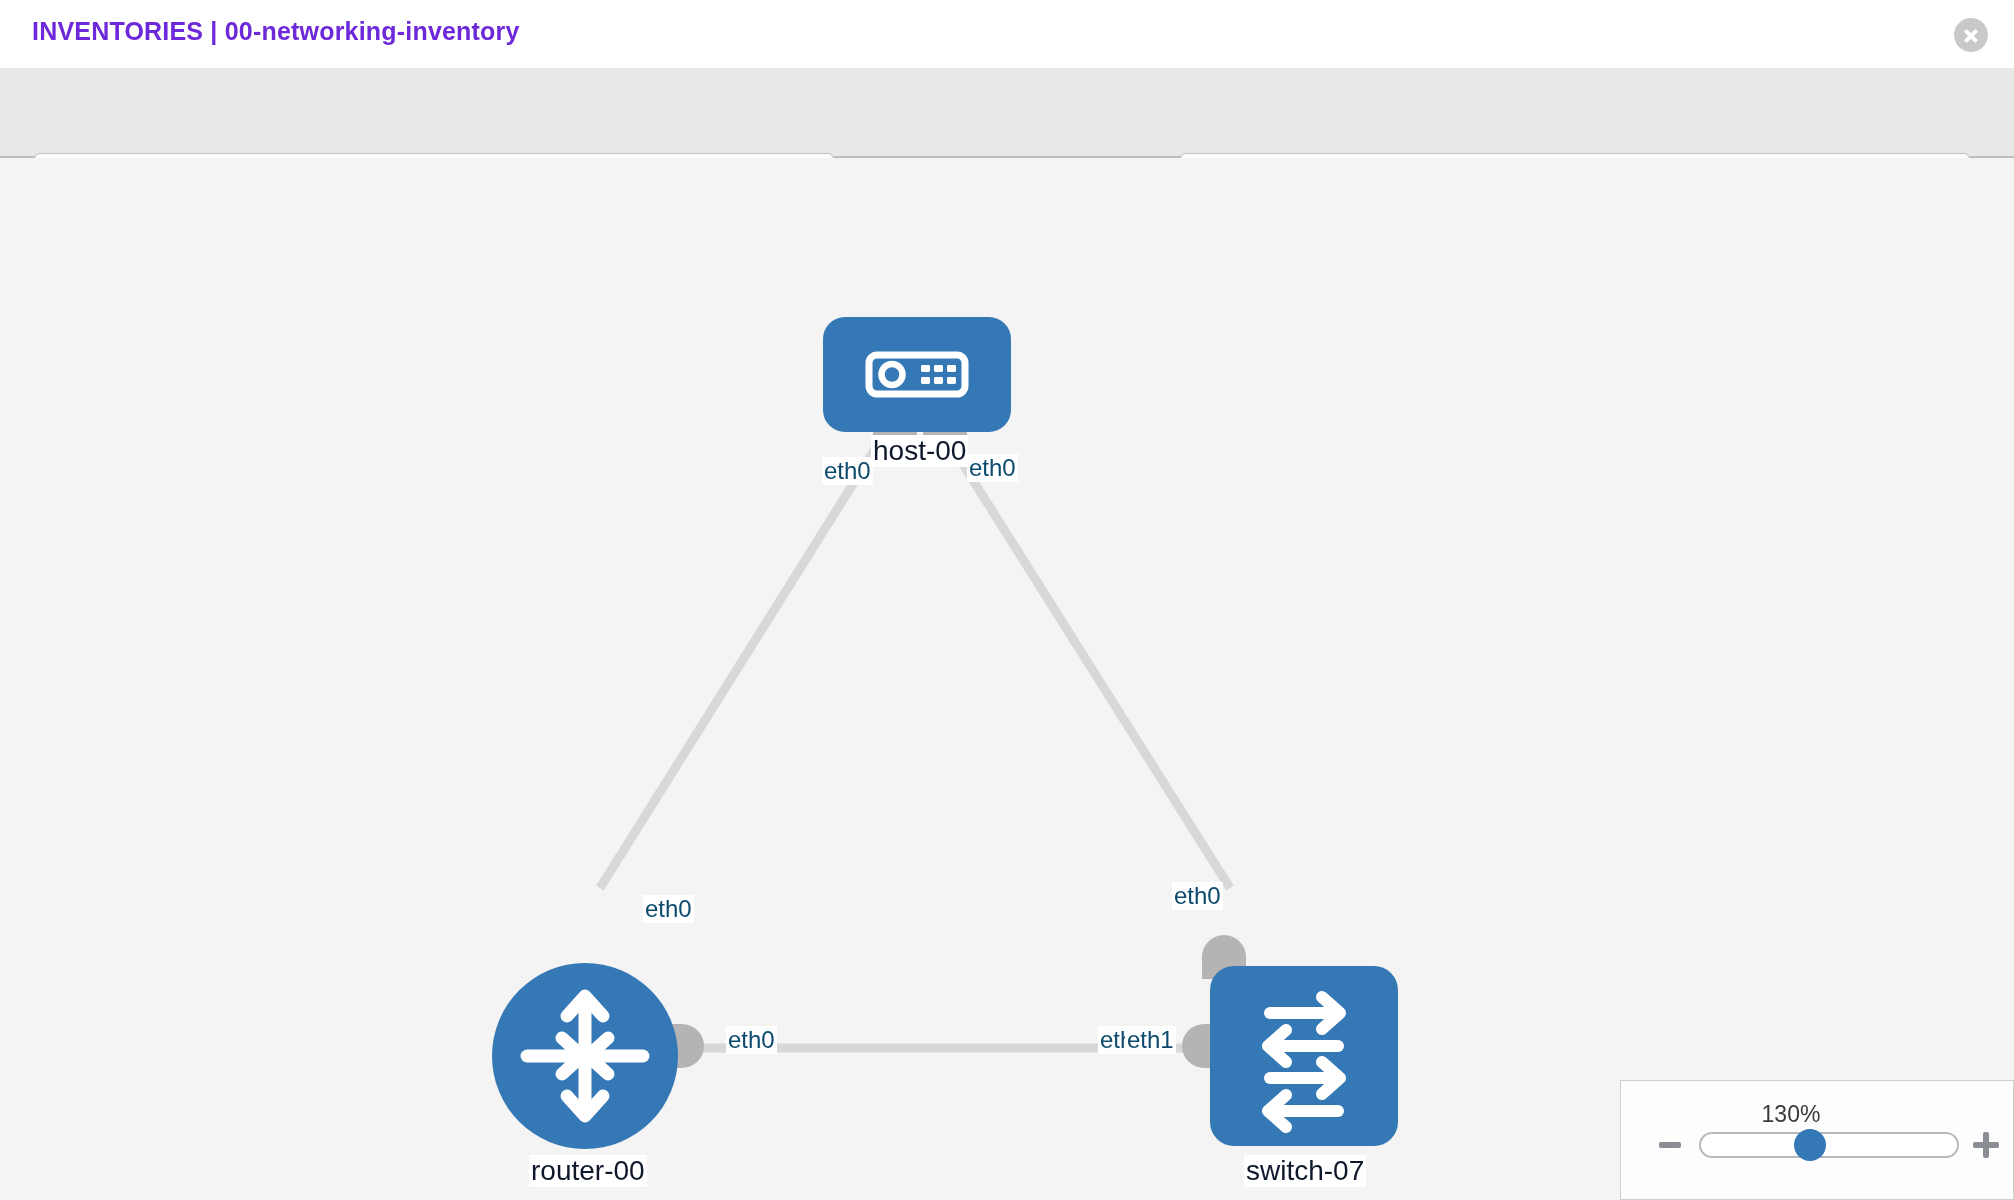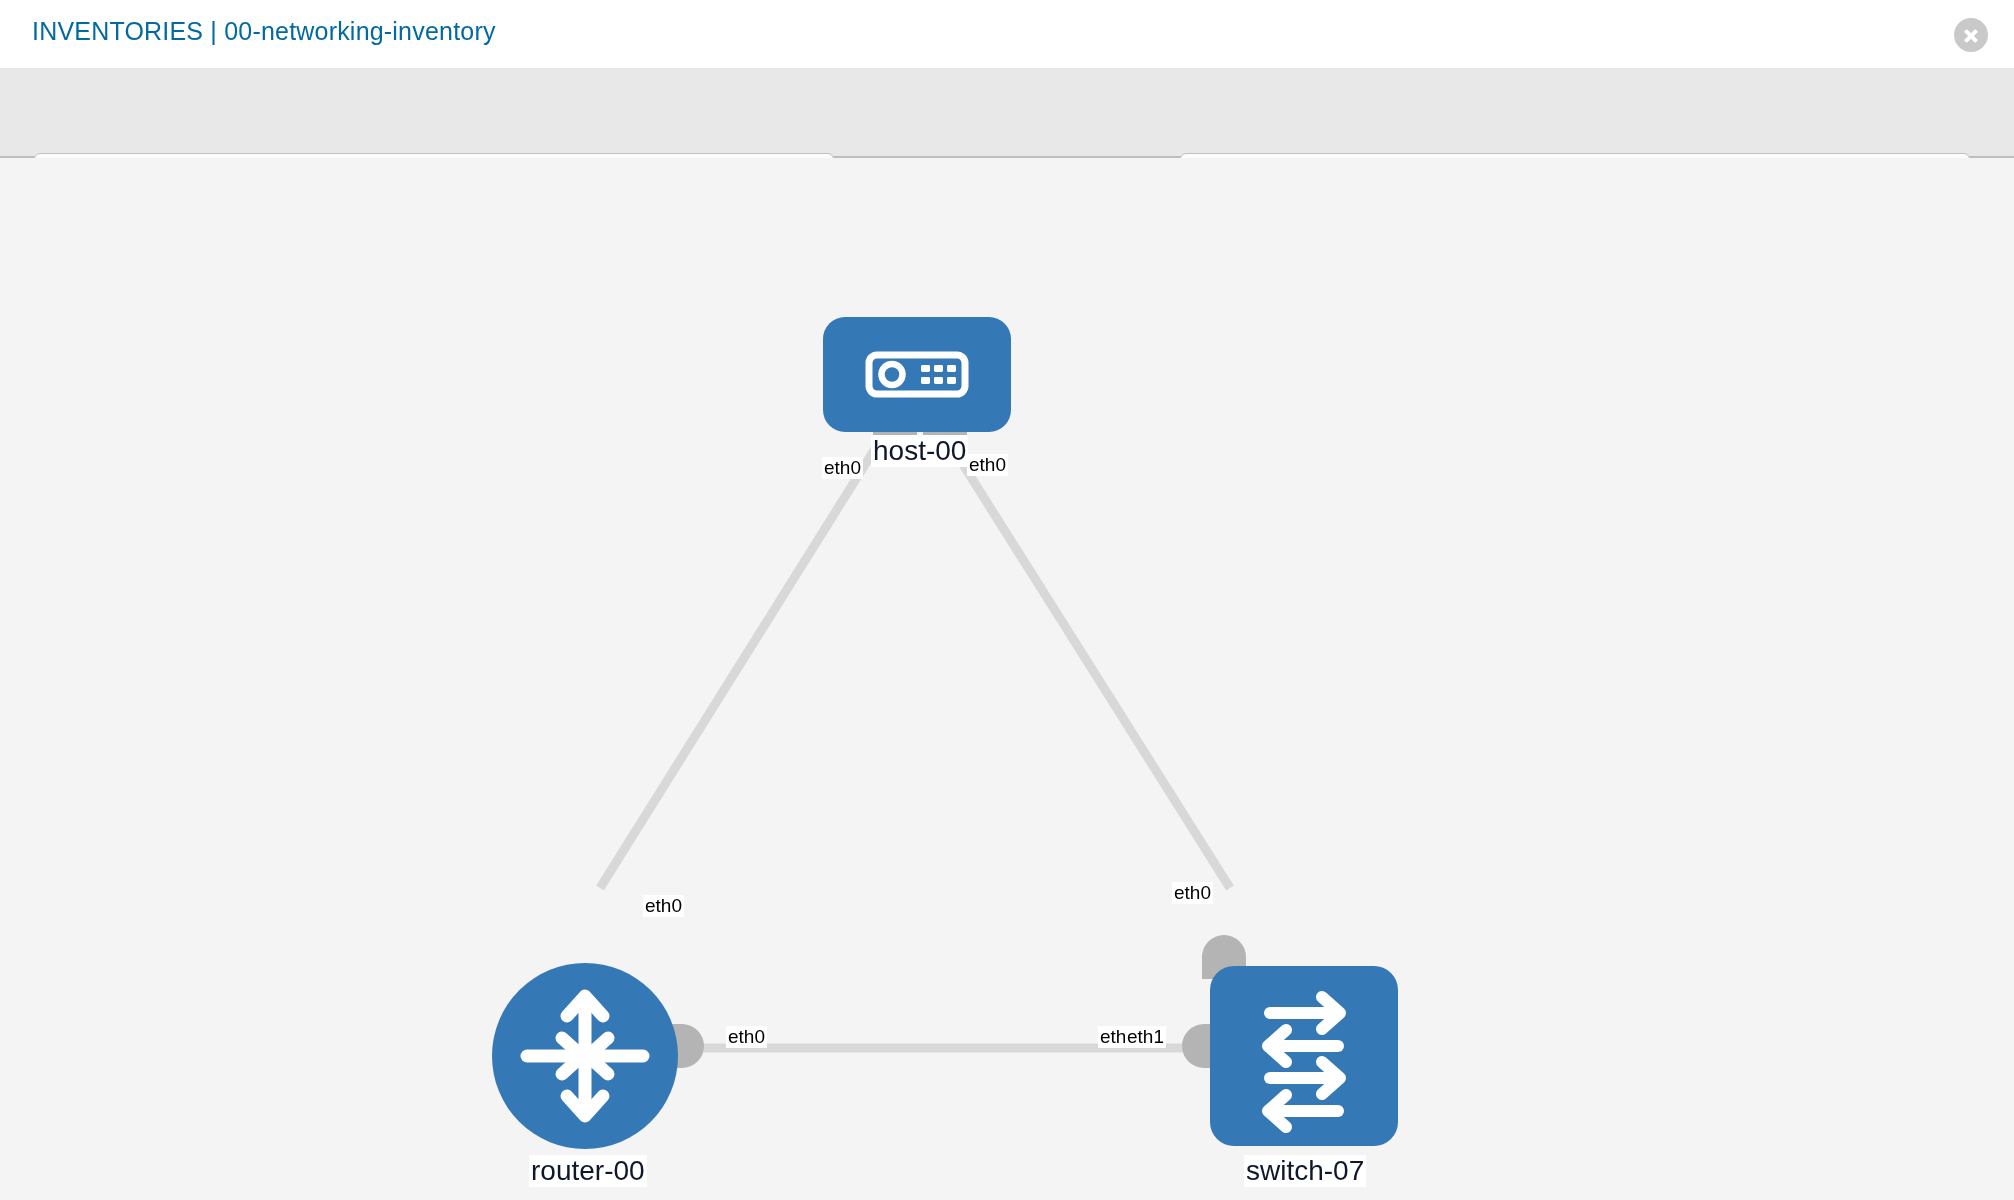--- a/index.html
+++ b/index.html
@@ -21,22 +21,22 @@
     position: absolute;
     left: 0; top: 0;
     width: 2014px; height: 68px;
     background: #ffffff;
     box-sizing: border-box;
   }
   .header-title {
     position: absolute;
     left: 32px; top: 17px;
     font-size: 25px;
-    font-weight: normal;
-    color: #0369a1;
+    font-weight: bold;
+    color: #6d28d9;
     letter-spacing: 0.2px;
     white-space: nowrap;
   }
   .close-btn {
     position: absolute;
     right: 26px; top: 18px;
     width: 34px; height: 34px;
     border-radius: 50%;
     background: #c9c9c9;
     cursor: pointer;
@@ -121,22 +121,22 @@
   .node-label {
     position: absolute;
     font-size: 28px;
     color: #0f172a;
     background: #ffffff;
     white-space: nowrap;
     padding: 0 2px;
   }
   .edge-label {
     position: absolute;
-    font-size: 19px;
-    color: #000000;
+    font-size: 24px;
+    color: #0c4a6e;
     background: #ffffff;
     white-space: nowrap;
     padding: 0 2px;
   }
 
   
   .nub {
     position: absolute;
     background: #b4b4b4;
   }
@@ -332,15 +332,22 @@
         </svg>
       </div>
 
       <div class="node-label" style="left:34px; top:352px;">switch-07</div>
     </div>
 
     <div class="edge-label" style="left:1172px; top:724px;">eth0</div>
     <div class="edge-label" style="left:1098px; top:868px;">eth</div>
     <div class="edge-label" style="left:1125px; top:868px;">eth1</div>
 
+    <div class="zoom-panel" style="left:1620px; top:922px;">
+      <div class="zoom-value">130%</div>
+      <div class="zoom-minus"></div>
+      <div class="zoom-track"></div>
+      <div class="zoom-thumb"></div>
+      <div class="zoom-plus"></div>
+    </div>
 
   </div>
 </div>
 
 </body></html>

